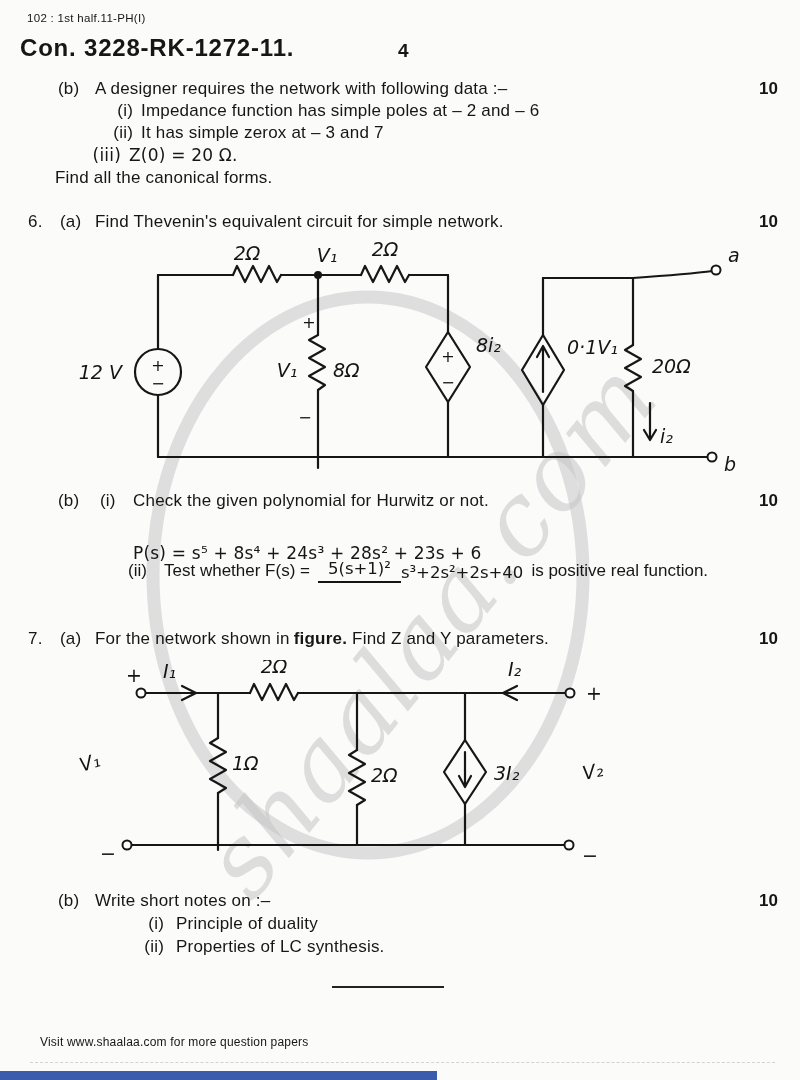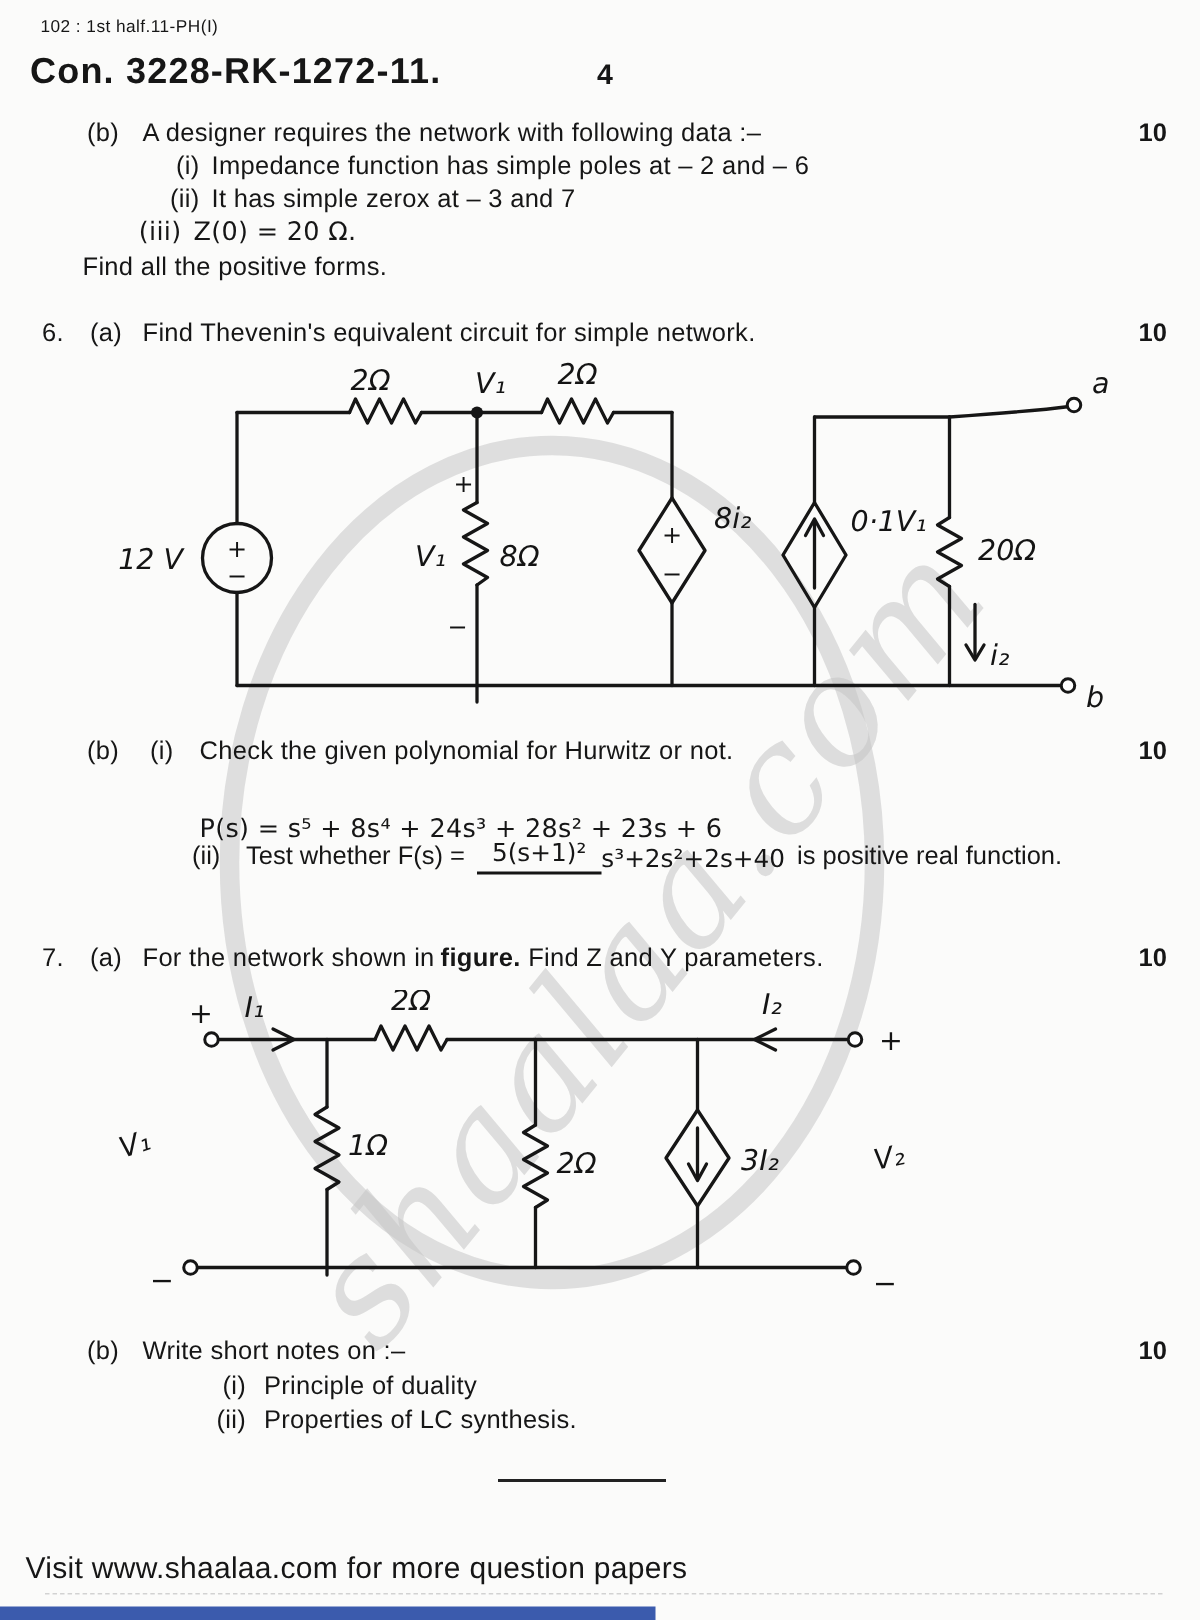--- a/index.html
+++ b/index.html
@@ -22,21 +22,21 @@
   .w35 { display:inline-block; width:35px; }
   .sublbl { display:inline-block; width:40px; text-align:right; margin-right:8px; }
   .sublbl2 { display:inline-block; width:34px; text-align:right; margin-right:12px; }
   .bold { font-weight:bold; }
   .math { font-family:"DejaVu Sans","Liberation Sans",sans-serif; }
   .frac { display:inline-flex; flex-direction:row; align-items:center; margin:0 8px; font-size:16.5px; }
   .frac .num { padding:0 10px 3px; border-bottom:2px solid #141414; }
   .frac .den { padding-top:3px; }
   .flexmid { position:absolute; display:flex; align-items:center; font-size:17px; white-space:nowrap; }
   .rule { position:absolute; left:332px; top:986px; width:112px; height:2px; background:#222; }
-  .visit { position:absolute; left:17px; top:1035px; font-size:20px; letter-spacing:.2px; }
+  .visit { position:absolute; left:40px; top:1035px; font-size:12px; letter-spacing:.2px; }
   .scanline { position:absolute; left:30px; top:1062px; width:745px; border-top:1px dashed #c9c9c9; opacity:.8; }
   .bluebar { position:absolute; left:0; top:1071px; width:437px; height:9px; background:#3b5bad; }
   
   .wm-text {
     position:absolute; left:180px; top:845px;
     font-family:"DejaVu Serif",serif; font-style:italic;
     font-size:100px; letter-spacing:2px; color:#c6c6c6; opacity:.55;
     transform:rotate(-51deg); transform-origin:0 0; white-space:nowrap;
   }
   svg text.cl { font-family:"DejaVu Sans",sans-serif; font-style:italic; font-size:19px; fill:#141414; }
@@ -66,21 +66,21 @@
 </div>
 <div class="row" style="left:93px;top:123px">
   <span class="sublbl">(ii)</span>
   <span>It has simple zerox at – 3 and 7</span>
 </div>
 <div class="row math" style="left:81px;top:145px">
   <span class="sublbl">(iii)</span>
   <span>Z(0) = 20 Ω.</span>
 </div>
 <div class="row" style="left:55px;top:168px">
-  <span>Find  all the positive forms.</span>
+  <span>Find  all the canonical forms.</span>
 </div>
 
 <div class="row" style="left:28px;top:212px">
   <span class="w32">6.</span>
   <span class="w35">(a)</span>
   <span>Find Thevenin's equivalent circuit for simple network.</span>
 </div>
 <div class="marks" style="top:212px">10</div>
 
 <svg class="abs" style="left:0;top:240px" width="800" height="252" viewBox="0 0 800 252">

